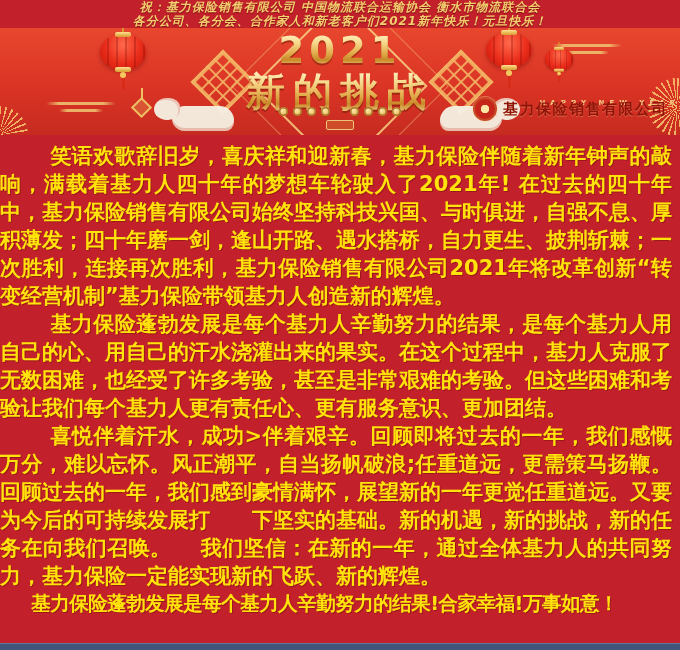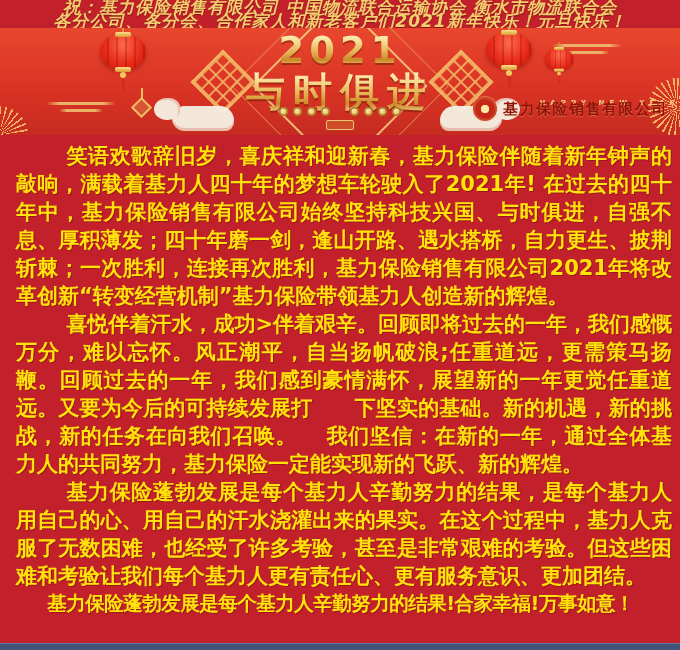--- a/index.html
+++ b/index.html
@@ -1,21 +1,21 @@
 <!DOCTYPE html>
 <html><head>
 <meta charset="utf-8">
 <style>
   html,body{margin:0;padding:0;}
   body{font-family:"DejaVu Sans","Liberation Sans",sans-serif;}
   .page{position:relative;width:680px;height:650px;background:#c2202b;overflow:hidden;}
 
   
   .dedication{position:absolute;top:0;left:0;right:0;height:28px;text-align:center;
-    color:#f2cf6e;font-style:italic;font-weight:bold;font-size:17px;line-height:13.5px;
+    color:#f2cf6e;font-style:italic;font-weight:bold;font-size:12px;line-height:13.5px;
     letter-spacing:1px;padding-top:1px;text-shadow:0 1px 1px rgba(90,0,0,.55);white-space:nowrap;}
 
   
   .banner{position:absolute;top:28px;left:0;width:680px;height:107px;overflow:hidden;
     background:linear-gradient(180deg,#e8472e 0%,#da3425 55%,#c62b20 100%);}
   .diamond{position:absolute;left:50%;top:54%;width:120px;height:120px;
     transform:translate(-50%,-50%) rotate(45deg);border:2px solid rgba(248,210,130,.85);}
   .diamond.outer{width:152px;height:152px;border:1.5px solid rgba(248,210,130,.45);}
   .lattice{position:absolute;top:50%;width:42px;height:42px;transform:translateY(-50%) rotate(45deg);
     opacity:.85;border:2px solid rgba(246,200,110,.9);
@@ -79,21 +79,21 @@
   .flower{position:absolute;z-index:3;}
 
   
   .company{position:absolute;right:12px;bottom:14px;display:flex;align-items:center;gap:6px;z-index:6;}
   .logo{width:20px;height:20px;border-radius:50%;border:2px solid #c94a28;
     background:radial-gradient(circle,#fbe6a6 0 28%,#c6261a 32% 100%);box-shadow:0 0 0 1px rgba(250,220,160,.4);}
   .company span.name{color:#8f1309;font-weight:bold;font-size:15px;letter-spacing:1.5px;
     text-shadow:0 1px 1px rgba(255,215,150,.35);}
 
   
-  .letter{position:absolute;top:140px;left:0;right:0;bottom:6px;padding:2px 8px 0 16px;
+  .letter{position:absolute;top:140px;left:0;right:0;bottom:6px;padding:2px 8px 0 0;
     color:#ffe30a;font-weight:bold;font-size:21px;line-height:28px;text-align:justify;
     text-shadow:1px 1px 0 rgba(110,10,10,.45);}
   .letter p{margin:0;text-indent:2.4em;}
   .letter p.closing{font-size:19.5px;letter-spacing:-0.5px;text-indent:1.6em;}
 
   
   .bottom-bar{position:absolute;left:0;right:0;bottom:0;height:6px;background:#41557b;border-top:1px solid #6077a0;}
 </style>
 </head>
 <body>
@@ -147,21 +147,21 @@
         <i class="lan-knot"></i>
         <i class="lan-thread"></i>
     </div>
 
     <div class="tag" style="left:134px;top:60px;">
       <i class="t-str"></i>
         <i class="t-d"></i>
     </div>
 
     <div class="year gold-text">2021</div>
-    <div class="title gold-text">与时俱进</div>
+    <div class="title gold-text">新的挑战</div>
     <div class="subtitle">HAPPY NEW YEAR</div>
 
     <div class="coins">
       <span class="coin"></span>
       <span class="coin"></span>
       <span class="coin"></span>
       <span class="coin"></span>
       <span class="coin-gap"></span>
       <span class="coin"></span>
       <span class="coin"></span>
@@ -185,19 +185,19 @@
     </div>
 
     <div class="company">
       <span class="logo"></span>
       <span class="name">基力保险销售有限公司</span>
     </div>
   </div>
 
   <div class="letter">
     <p>笑语欢歌辞旧岁，喜庆祥和迎新春，基力保险伴随着新年钟声的敲响，满载着基力人四十年的梦想车轮驶入了2021年! 在过去的四十年中，基力保险销售有限公司始终坚持科技兴国、与时俱进，自强不息、厚积薄发；四十年磨一剑，逢山开路、遇水搭桥，自力更生、披荆斩棘；一次胜利，连接再次胜利，基力保险销售有限公司2021年将改革创新“转变经营机制”基力保险带领基力人创造新的辉煌。</p>
+    <p>基力保险蓬勃发展是每个基力人辛勤努力的结果，是每个基力人用自己的心、用自己的汗水浇灌出来的果实。在这个过程中，基力人克服了无数困难，也经受了许多考验，甚至是非常艰难的考验。但这些困难和考验让我们每个基力人更有责任心、更有服务意识、更加团结。</p>
     <p>喜悦伴着汗水，成功&gt;伴着艰辛。回顾即将过去的一年，我们感慨万分，难以忘怀。风正潮平，自当扬帆破浪;任重道远，更需策马扬鞭。回顾过去的一年，我们感到豪情满怀，展望新的一年更觉任重道远。又要为今后的可持续发展打　　下坚实的基础。新的机遇，新的挑战，新的任务在向我们召唤。　 我们坚信：在新的一年，通过全体基力人的共同努力，基力保险一定能实现新的飞跃、新的辉煌。</p>
-    <p>基力保险蓬勃发展是每个基力人辛勤努力的结果，是每个基力人用自己的心、用自己的汗水浇灌出来的果实。在这个过程中，基力人克服了无数困难，也经受了许多考验，甚至是非常艰难的考验。但这些困难和考验让我们每个基力人更有责任心、更有服务意识、更加团结。</p>
     <p class="closing">基力保险蓬勃发展是每个基力人辛勤努力的结果!合家幸福!万事如意！</p>
   </div>
 
   <div class="bottom-bar"></div>
 </div>
 
 </body></html>

